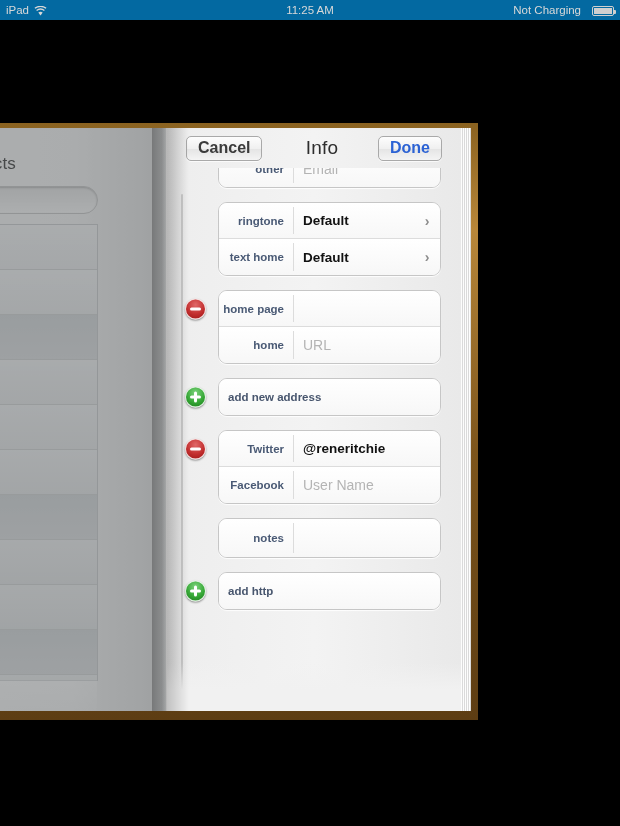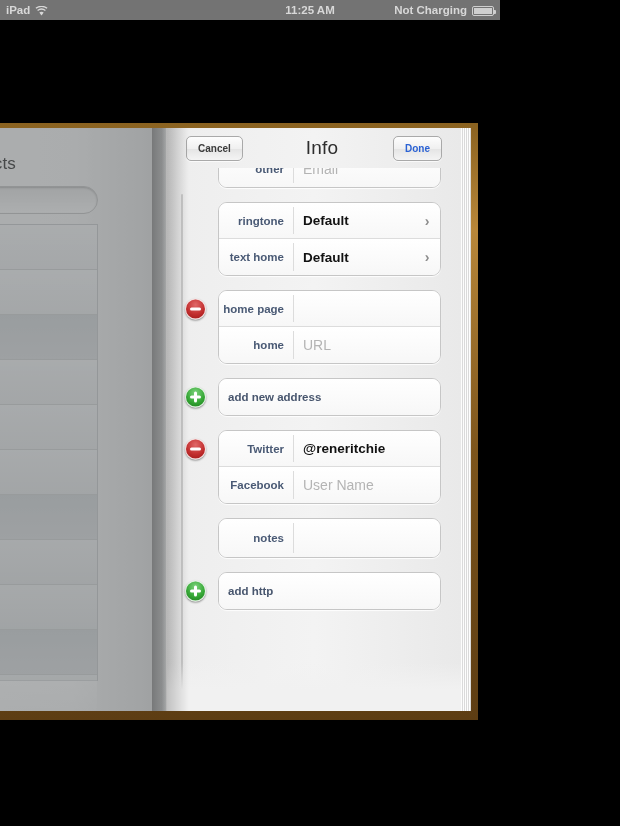--- a/index.html
+++ b/index.html
@@ -5,28 +5,28 @@
   * { margin:0; padding:0; box-sizing:border-box; }
   html, body {
     width:620px; height:826px;
     background:#000;
     font-family:"Liberation Sans", sans-serif;
     overflow:hidden;
   }
 
   
   .statusbar{
-    position:absolute; left:0; top:0; width:500px; height:20px;
-    background:#737373; color:#d8d8d8;
-    font-size:11.5px; font-weight:bold;
+    position:absolute; left:0; top:0; width:620px; height:20px;
+    background:#0369a1; color:#d8d8d8;
+    font-size:11.5px; font-weight:normal;
     display:flex; align-items:center;
   }
   .sb-left{ position:absolute; left:6px; display:flex; align-items:center; gap:5px; }
   .sb-center{ position:absolute; left:0; width:620px; text-align:center; }
-  .sb-right{ position:absolute; right:6px; display:flex; align-items:center; gap:5px;margin-left:45px; }
+  .sb-right{ position:absolute; right:6px; display:flex; align-items:center; gap:11px;margin-left:45px; }
   .wifi-icon{ display:inline-block; width:13px; height:10px; position:relative; top:1px; }
   .batt-icon{
     display:inline-block; width:22px; height:10px;
     border:1px solid #cfcfcf; border-radius:2px; position:relative; top:1px;
   }
   .batt-icon:before{
     content:""; position:absolute; left:1px; top:1px; bottom:1px; right:1px;
     background:#cfcfcf;
   }
   .batt-icon:after{
@@ -121,21 +121,21 @@
     position:absolute; left:0; top:0; right:0; height:40px;
     display:flex; align-items:center;
   }
   .nav-btn{
     position:absolute; height:25px;
     display:flex; align-items:center; justify-content:center;
     padding:0 11px;
     border:1px solid #a9a9a9; border-radius:5px;
     background:linear-gradient(180deg,#fdfdfd 0%, #f0f0f0 50%, #e4e4e4 51%, #f4f4f4 100%);
     box-shadow:0 1px 0 rgba(255,255,255,.7);
-    font-size:10px; font-weight:bold;
+    font-size:16px; font-weight:bold;
   }
   .nav-btn.cancel{ left:19px; color:#3b3b3b; }
   .nav-btn.done{ right:19px; color:#2b62d4; }
   .nav-title{
     position:absolute; left:16px; right:0; text-align:center;
     font-size:19px; color:#2e2e2e; letter-spacing:.2px;
   }
 
   
   .content{

